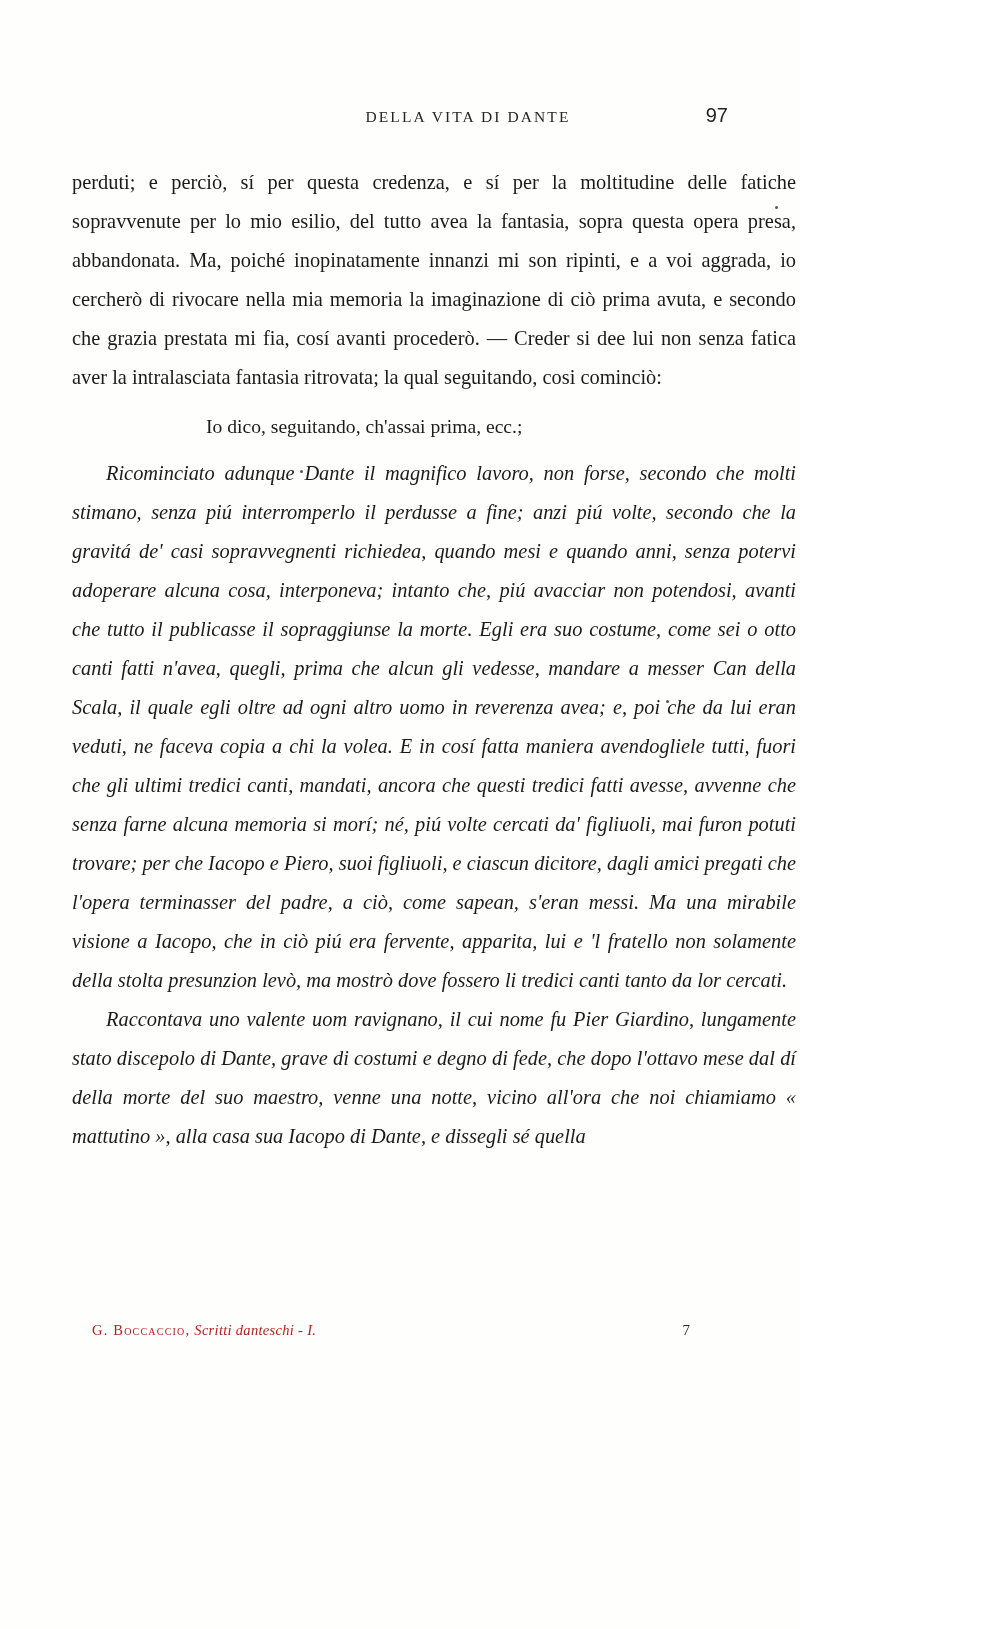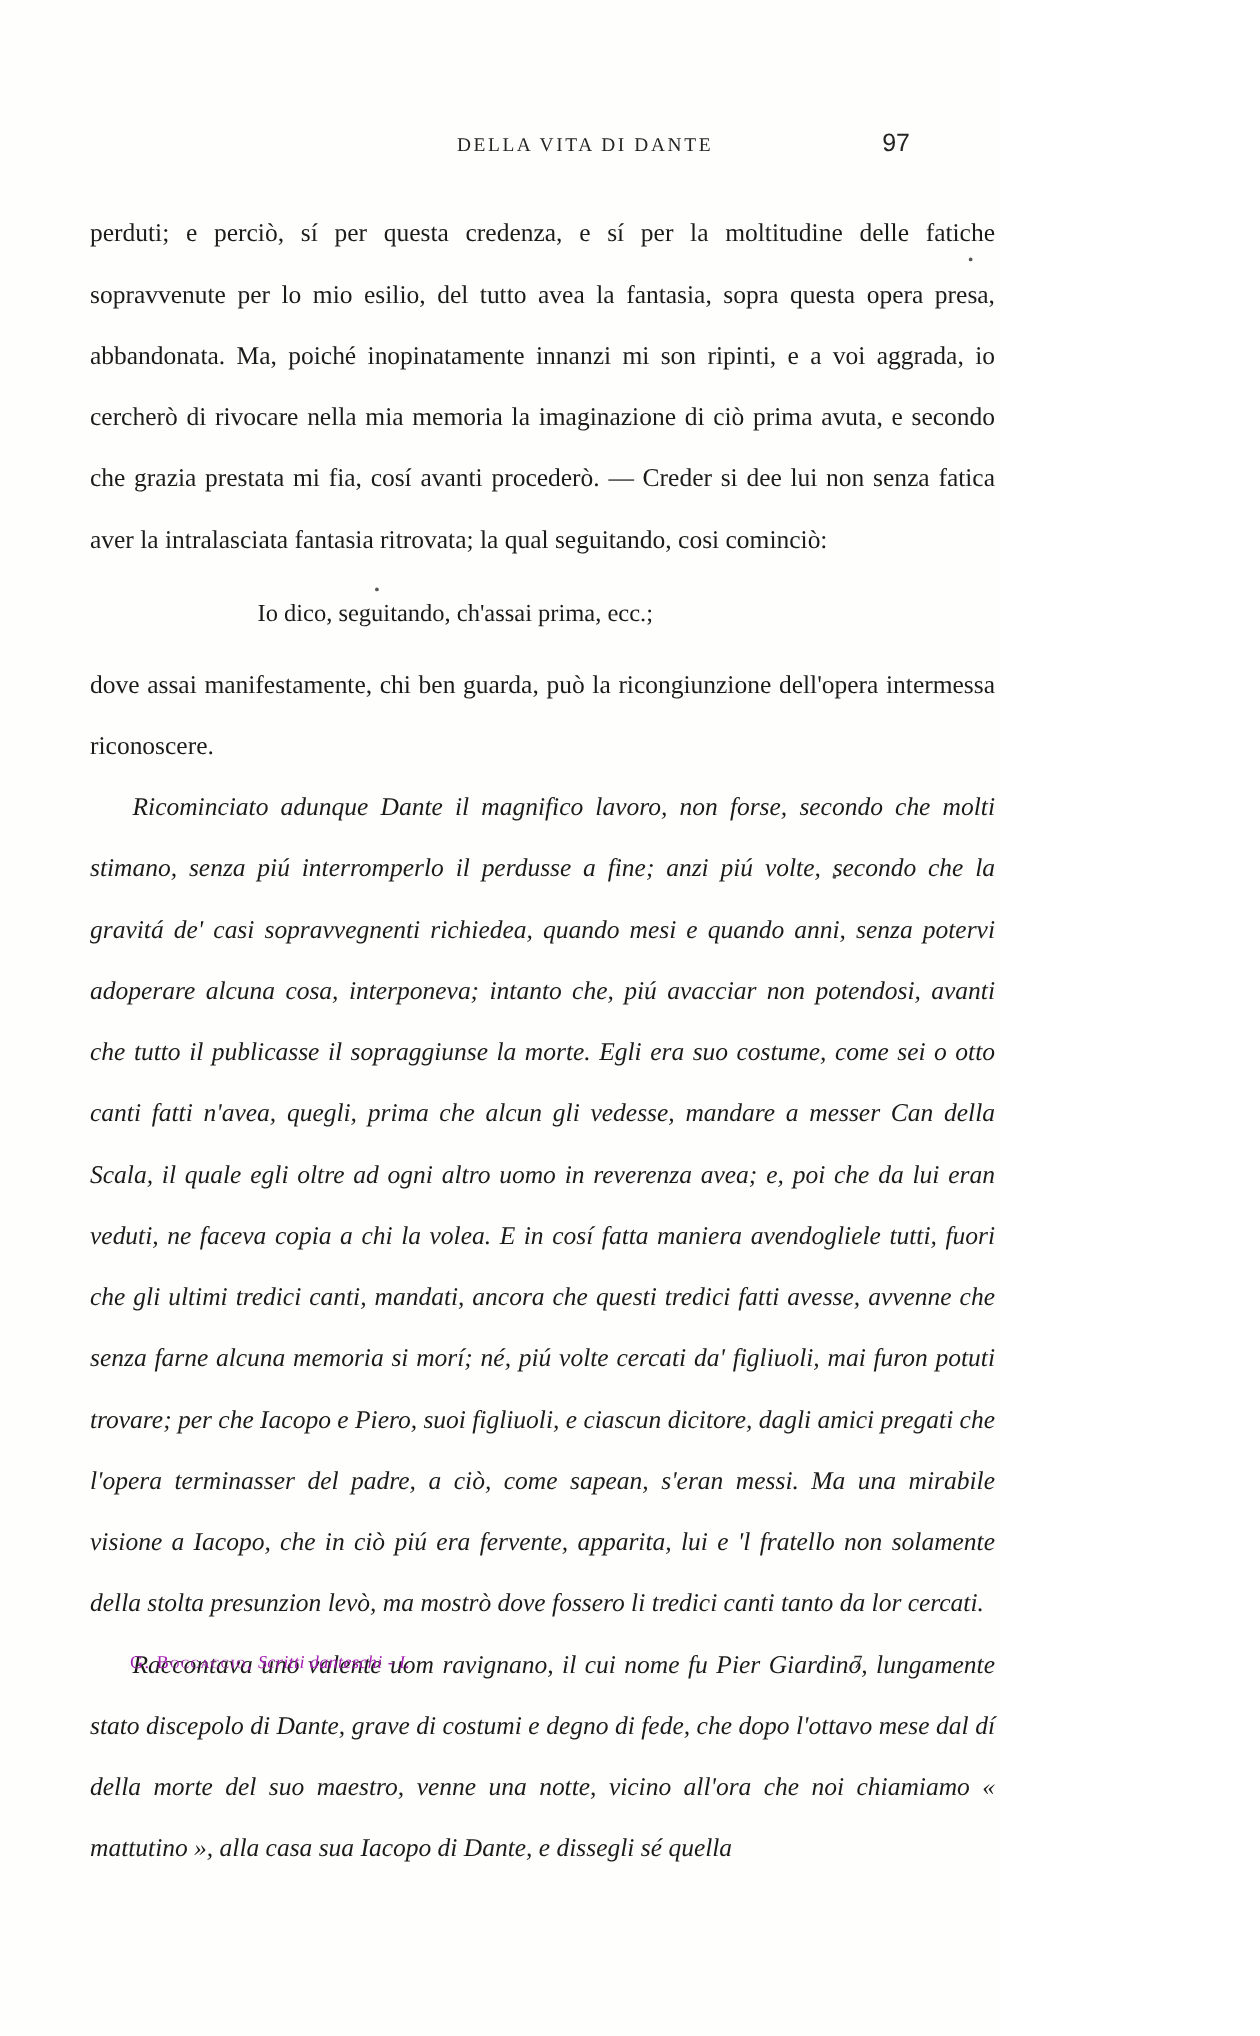--- a/index.html
+++ b/index.html
@@ -47,21 +47,21 @@
     font-size: 20px;
     color: #242424;
     font-family: Liberation Sans, sans-serif;
   }
   .body-text {
     position: absolute;
     left: 72px;
     top: 163px;
     width: 724px;
     font-size: 20.4px;
-    line-height: 49px;
+    line-height: 39px;
     text-align: justify;
     color: #1b1b1b;
   }
   .body-text p {
     margin: 0;
     text-align: justify;
     text-justify: inter-word;
   }
   .p-indent {
     text-indent: 34px;
@@ -69,24 +69,24 @@
   }
   .verse-line {
     margin: 10px 0 8px 0 !important;
     text-align: left;
     text-indent: 0 !important;
     padding-left: 134px;
     font-size: 19.6px;
   }
   .colophon {
     position: absolute;
-    left: 104px;
+    left: 92px;
     top: 1322px;
     font-size: 14.5px;
-    color: #a21caf;
+    color: #b91c1c;
     letter-spacing: 0.4px;
     white-space: nowrap;
   }
   .colophon .smallcaps {
     font-variant: small-caps;
     letter-spacing: 1.2px;
   }
   .colophon .italic {
     font-style: italic;
     letter-spacing: 0.3px;
@@ -114,21 +114,20 @@
 
   <div class="running-head">
     <span class="head-title">DELLA VITA DI DANTE</span>
   </div>
 
   <div class="page-number-top">97</div>
 
   <div class="body-text">
     <p>perduti; e perciò, sí per questa credenza, e sí per la moltitudine delle fatiche sopravvenute per lo mio esilio, del tutto avea la fantasia, sopra questa opera presa, abbandonata. Ma, poiché inopinatamente innanzi mi son ripinti, e a voi aggrada, io cercherò di rivocare nella mia memoria la imaginazione di ciò prima avuta, e secondo che grazia prestata mi fia, cosí avanti procederò. — Creder si dee lui non senza fatica aver la intralasciata fantasia ritrovata; la qual seguitando, cosi cominciò:</p>
     <p class="verse-line">Io dico, seguitando, ch'assai prima, ecc.;</p>
-    <p>dove assai manifestamente, chi ben guarda, può la ricongiunzione dell'opera intermessa riconoscere.</p>
     <p class="p-indent">Ricominciato adunque Dante il magnifico lavoro, non forse, secondo che molti stimano, senza piú interromperlo il perdusse a fine; anzi piú volte, secondo che la gravitá de' casi sopravvegnenti richiedea, quando mesi e quando anni, senza potervi adoperare alcuna cosa, interponeva; intanto che, piú avacciar non potendosi, avanti che tutto il publicasse il sopraggiunse la morte. Egli era suo costume, come sei o otto canti fatti n'avea, quegli, prima che alcun gli vedesse, mandare a messer Can della Scala, il quale egli oltre ad ogni altro uomo in reverenza avea; e, poi che da lui eran veduti, ne faceva copia a chi la volea. E in cosí fatta maniera avendogliele tutti, fuori che gli ultimi tredici canti, mandati, ancora che questi tredici fatti avesse, avvenne che senza farne alcuna memoria si morí; né, piú volte cercati da' figliuoli, mai furon potuti trovare; per che Iacopo e Piero, suoi figliuoli, e ciascun dicitore, dagli amici pregati che l'opera terminasser del padre, a ciò, come sapean, s'eran messi. Ma una mirabile visione a Iacopo, che in ciò piú era fervente, apparita, lui e 'l fratello non solamente della stolta presunzion levò, ma mostrò dove fossero li tredici canti tanto da lor cercati.</p>
     <p class="p-indent">Raccontava uno valente uom ravignano, il cui nome fu Pier Giardino, lungamente stato discepolo di Dante, grave di costumi e degno di fede, che dopo l'ottavo mese dal dí della morte del suo maestro, venne una notte, vicino all'ora che noi chiamiamo « mattutino », alla casa sua Iacopo di Dante, e dissegli sé quella</p>
   </div>
 
   <div class="spot" style="left:775px; top:206px;"></div>
   <div class="spot" style="left:300px; top:470px;"></div>
   <div class="spot" style="left:666px; top:700px;"></div>
 
   <div class="colophon">
     <span class="smallcaps">G. Boccaccio,</span>

